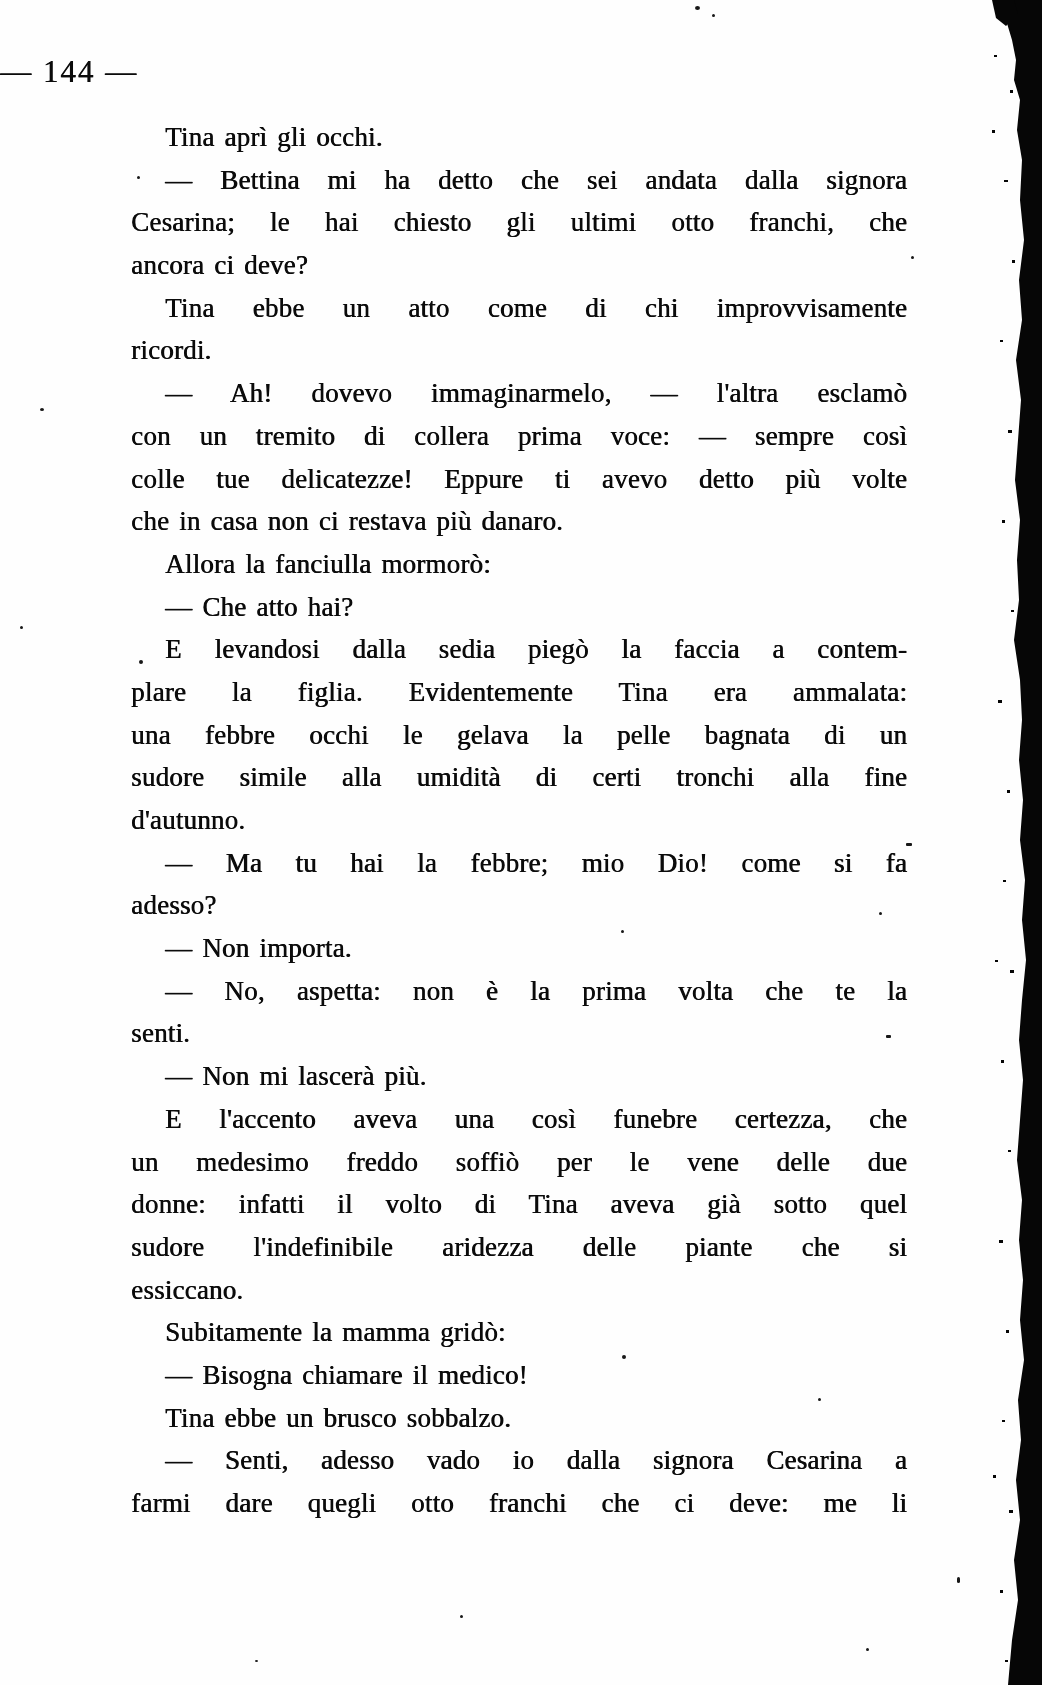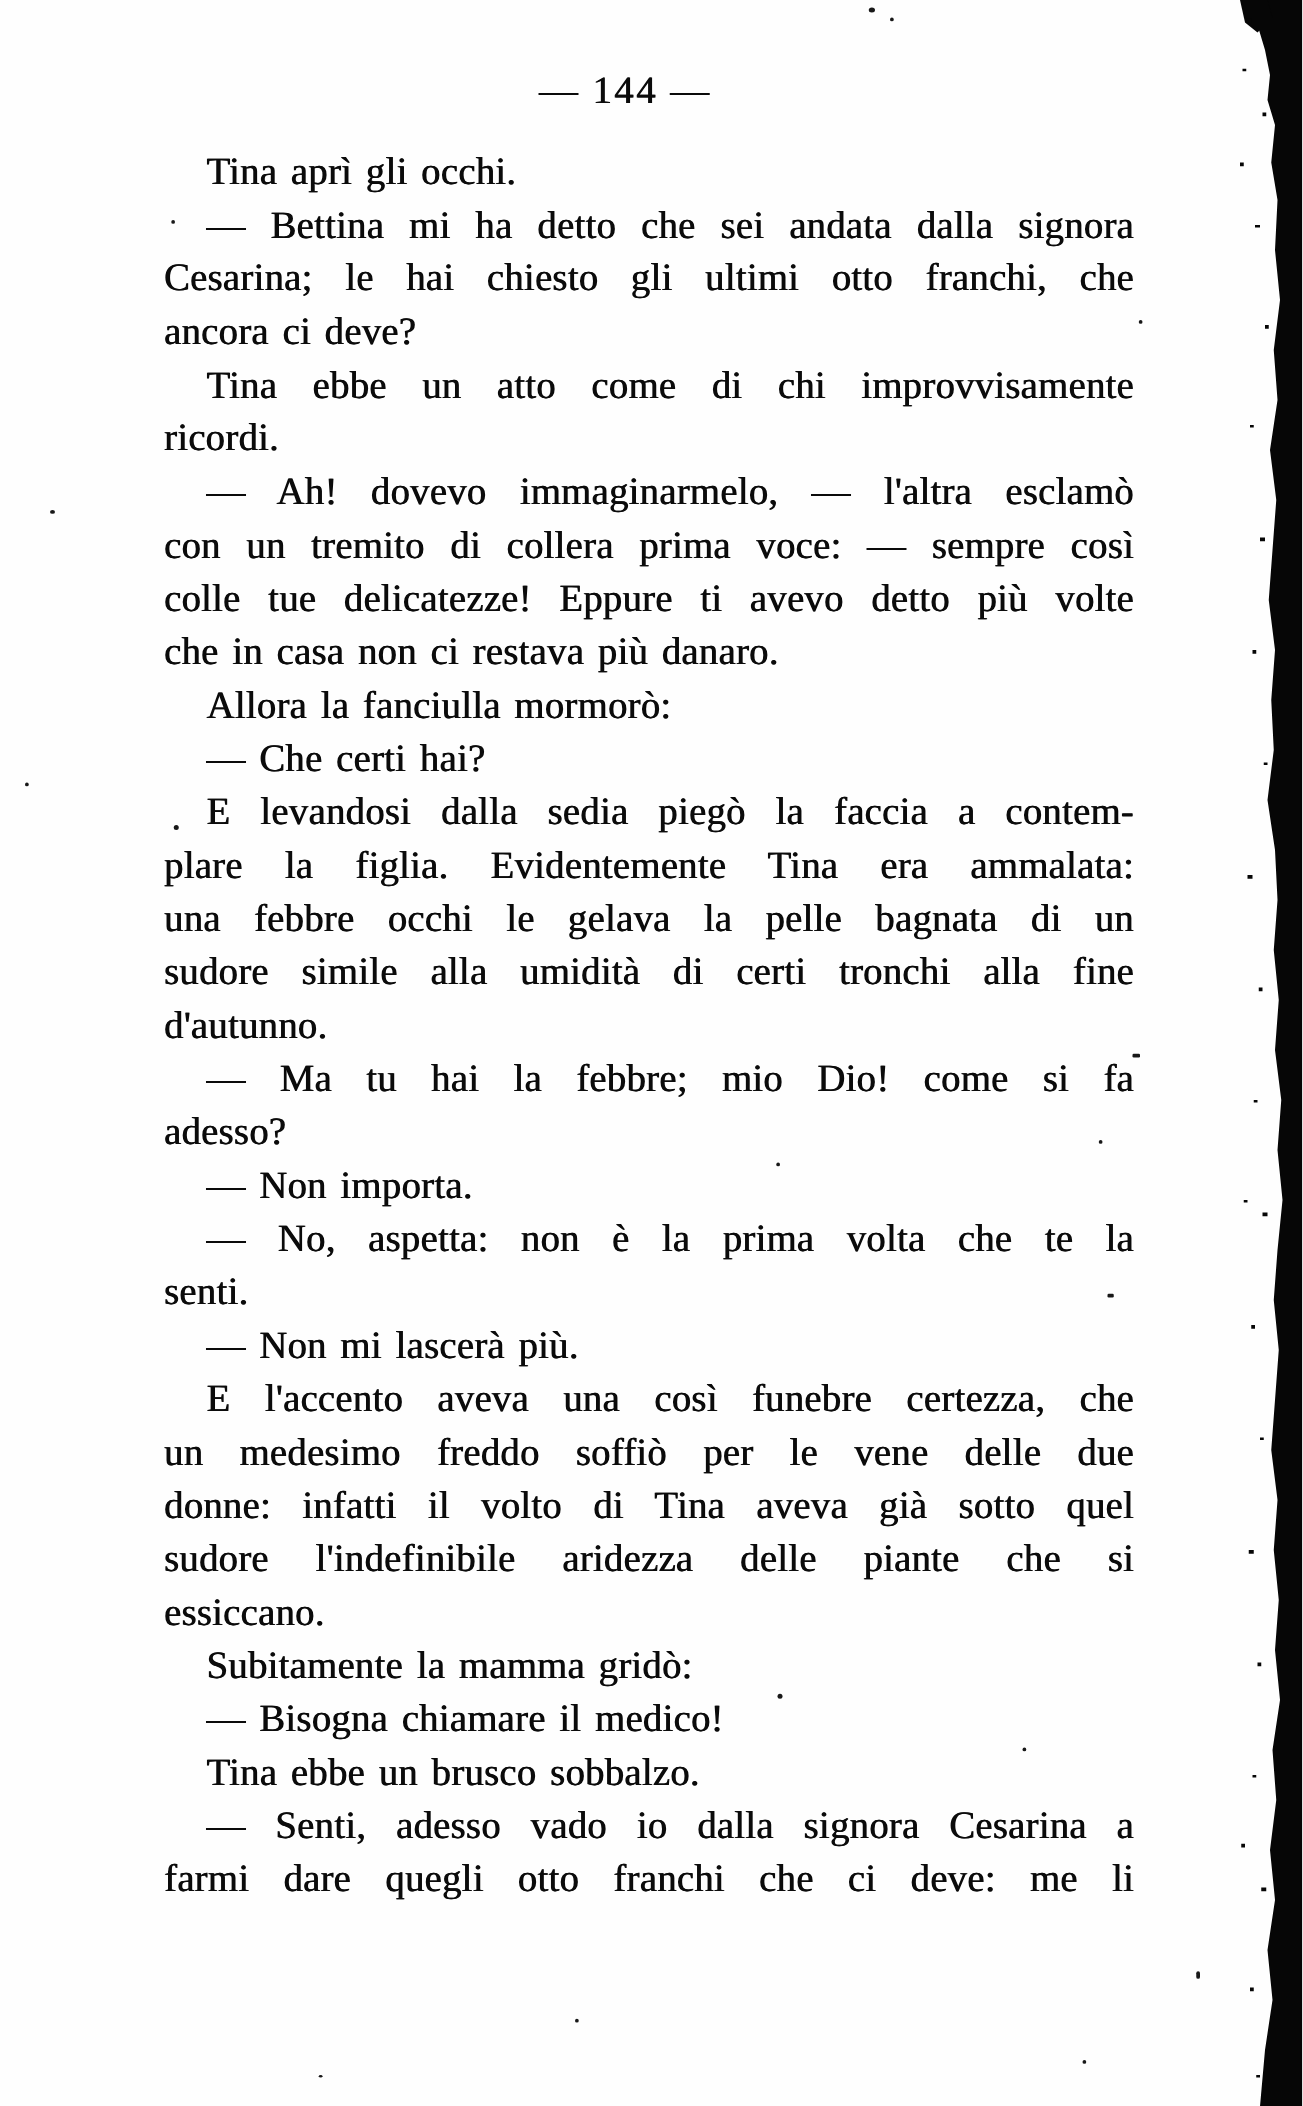--- a/index.html
+++ b/index.html
@@ -6,28 +6,28 @@
   .page{
     position:relative;
     width:1042px;height:1685px;
     background:#fefefe;
     overflow:hidden;
     color:#0b0b0b;
     font-family:"Liberation Serif", serif;
   }
   .header{
     position:absolute;top:54px;left:0;width:1000px;
-    text-align:center;
+    text-align:left;
     font-size:31px;
     letter-spacing:2px;
     text-shadow:0.6px 0 0 currentColor;
   }
   .text-block{
     position:absolute;left:131px;top:116px;width:776px;
-    font-size:31px;
+    font-size:27px;
     line-height:42.7px;
     word-spacing:3px;
     letter-spacing:0.2px;
     text-shadow:0.6px 0 0 currentColor;
   }
   .line{height:42.7px;}
   .line.indent{padding-left:34px;}
   .line.just{text-align:justify;text-align-last:justify;}
   .speck{position:absolute;background:#181818;border-radius:50%;}
   .scan-edge{position:absolute;top:0;right:0;display:block;}
@@ -44,21 +44,21 @@
       <div class="line indent just">— Bettina mi ha detto che sei andata dalla signora</div>
       <div class="line just">Cesarina; le hai chiesto gli ultimi otto franchi, che</div>
       <div class="line">ancora ci deve?</div>
       <div class="line indent just">Tina ebbe un atto come di chi improvvisamente</div>
       <div class="line">ricordi.</div>
       <div class="line indent just">— Ah! dovevo immaginarmelo, — l'altra esclamò</div>
       <div class="line just">con un tremito di collera prima voce: — sempre così</div>
       <div class="line just">colle tue delicatezze! Eppure ti avevo detto più volte</div>
       <div class="line">che in casa non ci restava più danaro.</div>
       <div class="line indent">Allora la fanciulla mormorò:</div>
-      <div class="line indent">— Che certi hai?</div>
+      <div class="line indent">— Che atto hai?</div>
       <div class="line indent just">E levandosi dalla sedia piegò la faccia a contem-</div>
       <div class="line just">plare la figlia. Evidentemente Tina era ammalata:</div>
       <div class="line just">una febbre occhi le gelava la pelle bagnata di un</div>
       <div class="line just">sudore simile alla umidità di certi tronchi alla fine</div>
       <div class="line">d'autunno.</div>
       <div class="line indent just">— Ma tu hai la febbre; mio Dio! come si fa</div>
       <div class="line">adesso?</div>
       <div class="line indent">— Non importa.</div>
       <div class="line indent just">— No, aspetta: non è la prima volta che te la</div>
       <div class="line">senti.</div>

